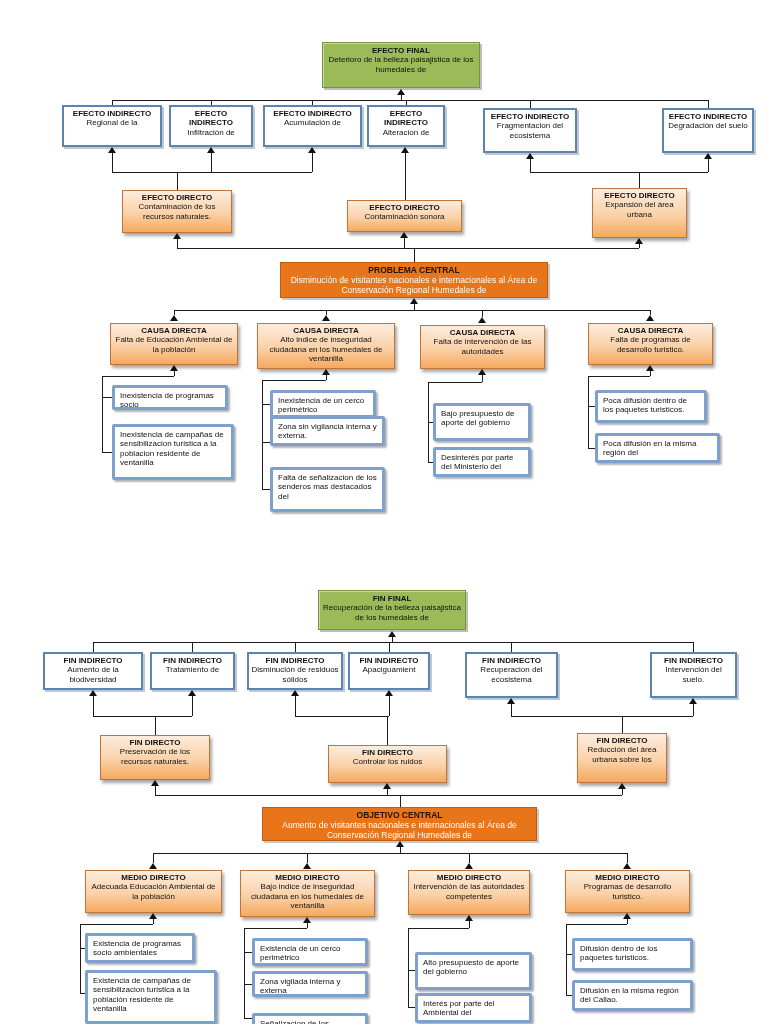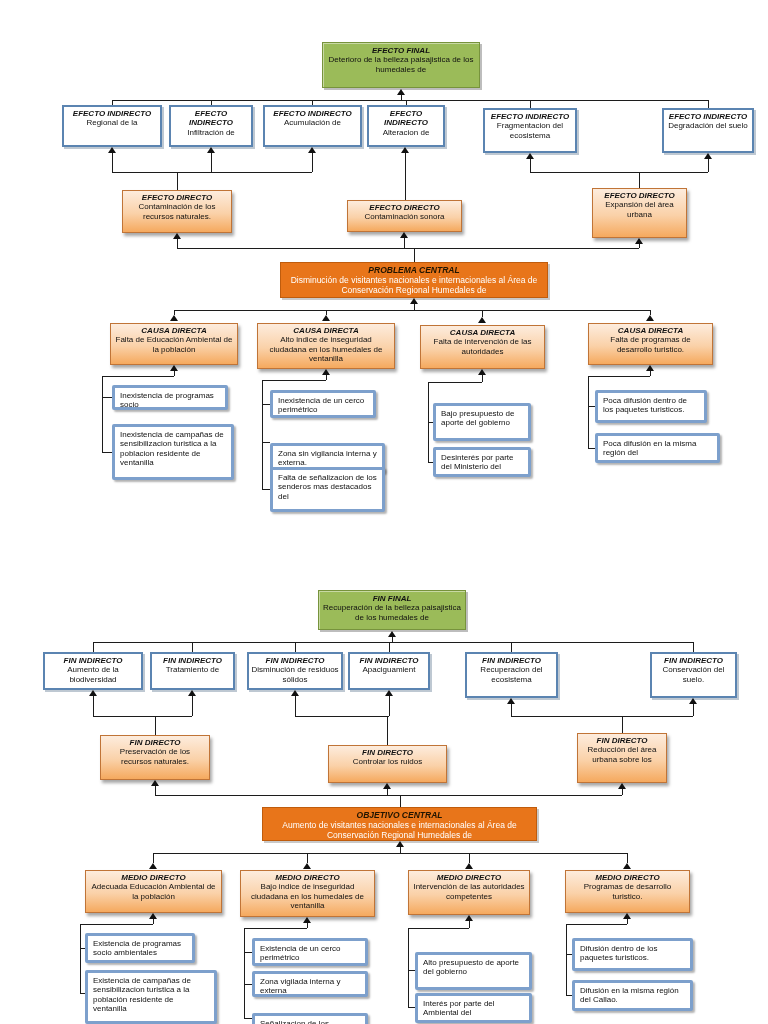--- a/index.html
+++ b/index.html
@@ -2,21 +2,21 @@
 <html><head>
 <meta charset="utf-8">
 <style>
   html,body{margin:0;padding:0;background:#ffffff;}
   #canvas{
     position:relative;width:768px;height:1024px;overflow:hidden;background:#ffffff;
     font-family:"Liberation Sans", sans-serif;color:#111;
   }
   .box{position:absolute;box-sizing:border-box;overflow:hidden;text-align:center;
        font-size:8px;line-height:1.18;}
-  .bt{font-weight:bold;font-style:italic;}
+  .bt{font-weight:bold;}
   .green{background:#9bbb59;border:1px solid #77933c;
          box-shadow:2px 2px 0 #bdbdbd, inset 1px 1px 0 rgba(255,255,255,.45);
          padding:3px 3px;}
   .orangebig{background:#e8751a;border:1px solid #bf5c0d;
          box-shadow:2px 2px 0 #c9c9c9;padding:2px 4px;color:#ffffff;font-size:8.5px;}
   .orangebig .bt{color:#201400;}
   .peach{background:linear-gradient(180deg,#fdecdd 0%,#fad1a8 55%,#f5a95e 100%);
          border:1px solid #c07437;box-shadow:2px 3px 3px rgba(0,0,0,.35);padding:2px 3px;}
   .bluebox{background:#ffffff;border:2px solid #5b84b1;
          box-shadow:2px 2px 0 rgba(125,145,165,.5);padding:2px 2px;}
@@ -93,21 +93,21 @@
     <div>Falta de intervención de las autoridades</div>
   </div>
   <div class="box peach" style="left:588px;top:323px;width:125px;height:42px">
     <div class="bt">CAUSA DIRECTA</div>
     <div>Falta de programas de desarrollo turistico.</div>
   </div>
 
   <div class="box sub" style="left:112px;top:385px;width:116px;height:25px">Inexistencia de programas socio</div>
   <div class="box sub" style="left:112px;top:424px;width:122px;height:56px">Inexistencia de campañas de sensibilizacion turistica a la poblacion residente de ventanilla</div>
   <div class="box sub" style="left:270px;top:390px;width:106px;height:28px">Inexistencia de un cerco perimétrico</div>
-  <div class="box sub" style="left:270px;top:443px;width:115px;height:30px">Zona sin vigilancia interna y externa.</div>
+  <div class="box sub" style="left:270px;top:416px;width:115px;height:30px">Zona sin vigilancia interna y externa.</div>
   <div class="box sub" style="left:270px;top:467px;width:115px;height:45px">Falta de señalizacion de los senderos mas destacados del</div>
   <div class="box sub" style="left:433px;top:403px;width:98px;height:38px">Bajo presupuesto de aporte del gobierno</div>
   <div class="box sub" style="left:433px;top:447px;width:98px;height:30px">Desinterés por parte del Ministerio del</div>
   <div class="box sub" style="left:595px;top:390px;width:112px;height:33px">Poca difusión dentro de los paquetes turisticos.</div>
   <div class="box sub" style="left:595px;top:433px;width:125px;height:30px">Poca difusión en la misma región del</div>
 
   <div class="box green" style="left:318px;top:590px;width:148px;height:40px">
     <div class="bt">FIN FINAL</div>
     <div>Recuperación de la belleza paisajistica de los humedales de</div>
   </div>
@@ -127,21 +127,21 @@
   <div class="box bluebox" style="left:348px;top:652px;width:82px;height:38px">
     <div class="bt">FIN INDIRECTO</div>
     <div>Apaciguamient</div>
   </div>
   <div class="box bluebox" style="left:465px;top:652px;width:93px;height:46px">
     <div class="bt">FIN INDIRECTO</div>
     <div>Recuperacion del ecosistema</div>
   </div>
   <div class="box bluebox" style="left:650px;top:652px;width:87px;height:46px">
     <div class="bt">FIN INDIRECTO</div>
-    <div>Conservación del suelo.</div>
+    <div>Intervención del suelo.</div>
   </div>
 
   <div class="box peach" style="left:100px;top:735px;width:110px;height:45px">
     <div class="bt">FIN DIRECTO</div>
     <div>Preservación de los recursos naturales.</div>
   </div>
   <div class="box peach" style="left:328px;top:745px;width:119px;height:38px">
     <div class="bt">FIN DIRECTO</div>
     <div>Controlar los ruidos</div>
   </div>

